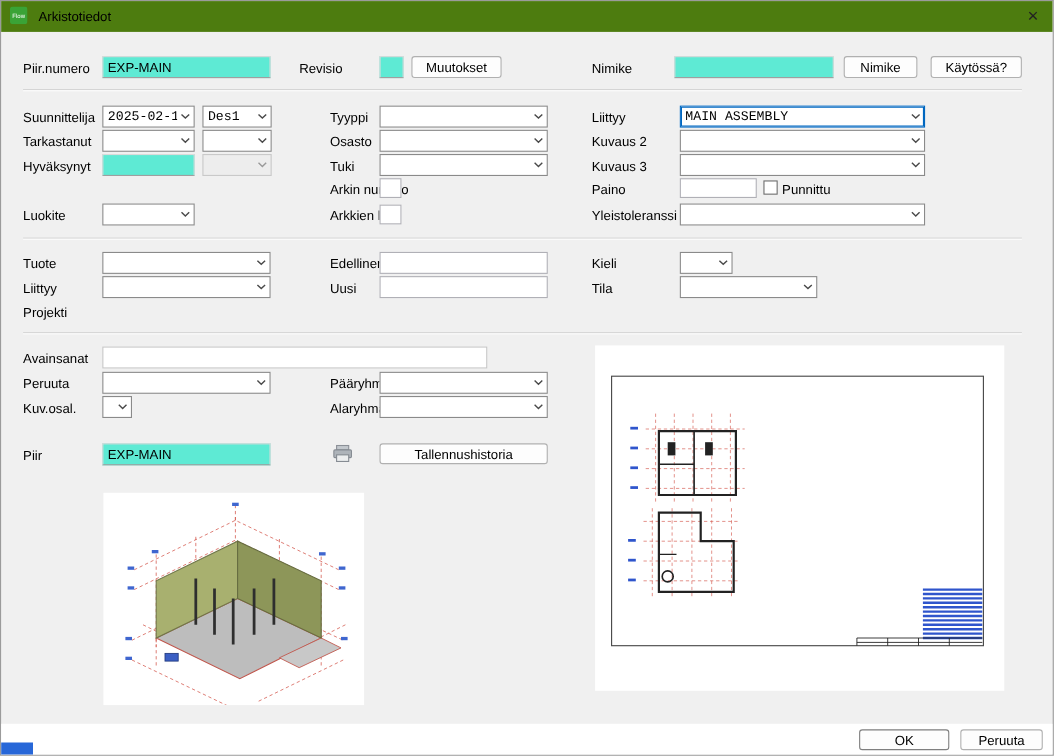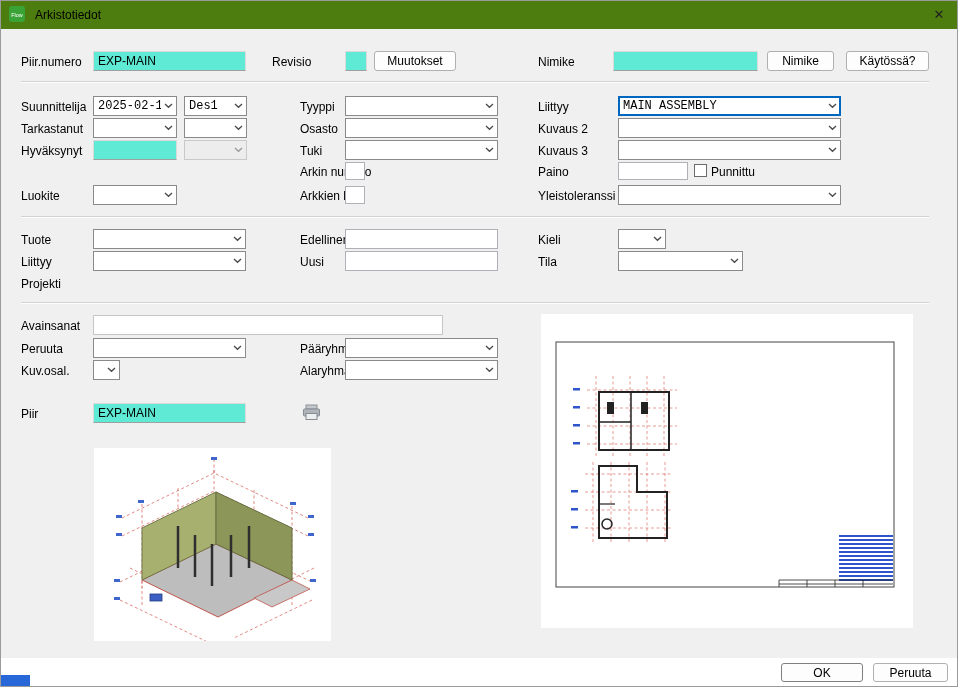--- a/index.html
+++ b/index.html
@@ -275,20 +275,21 @@
 
   <span class="lbl" style="left:20px;top:406px">Piir</span>
   <div class="field ro" style="left:92px;top:402px;width:153px">EXP-MAIN</div>
   <span class="printer" style="left:301px;top:403px">
     <svg width="19" height="17" viewBox="0 0 19 17">
       <rect x="4" y="1" width="11" height="4" fill="#c3c8cd" stroke="#8b9097"></rect>
       <rect x="1.5" y="5" width="16" height="7" rx="1" fill="#aeb4ba" stroke="#868c93"></rect>
       <rect x="4" y="9.5" width="11" height="6" fill="#eceeef" stroke="#868c93"></rect>
     </svg>
   </span>
+  <button type="button" class="btn" style="left:344px;top:402px;width:153px;height:19px">Tallennushistoria</button>
 
   <div class="preview" style="left:93px;top:447px;width:237px;height:193px">
     <svg width="237" height="193" viewBox="0 0 237 193">
       <g stroke="#d4584e" stroke-width="0.7" stroke-dasharray="3 2.5" fill="none">
         <path d="M28 88 L120 43 L214 88"></path>
         <path d="M28 70 L120 25 L214 70"></path>
         <path d="M120 25 L120 12"></path>
         <path d="M48 56 L48 140"></path>
         <path d="M84 40 L84 122"></path>
         <path d="M120 22 L120 100"></path>

